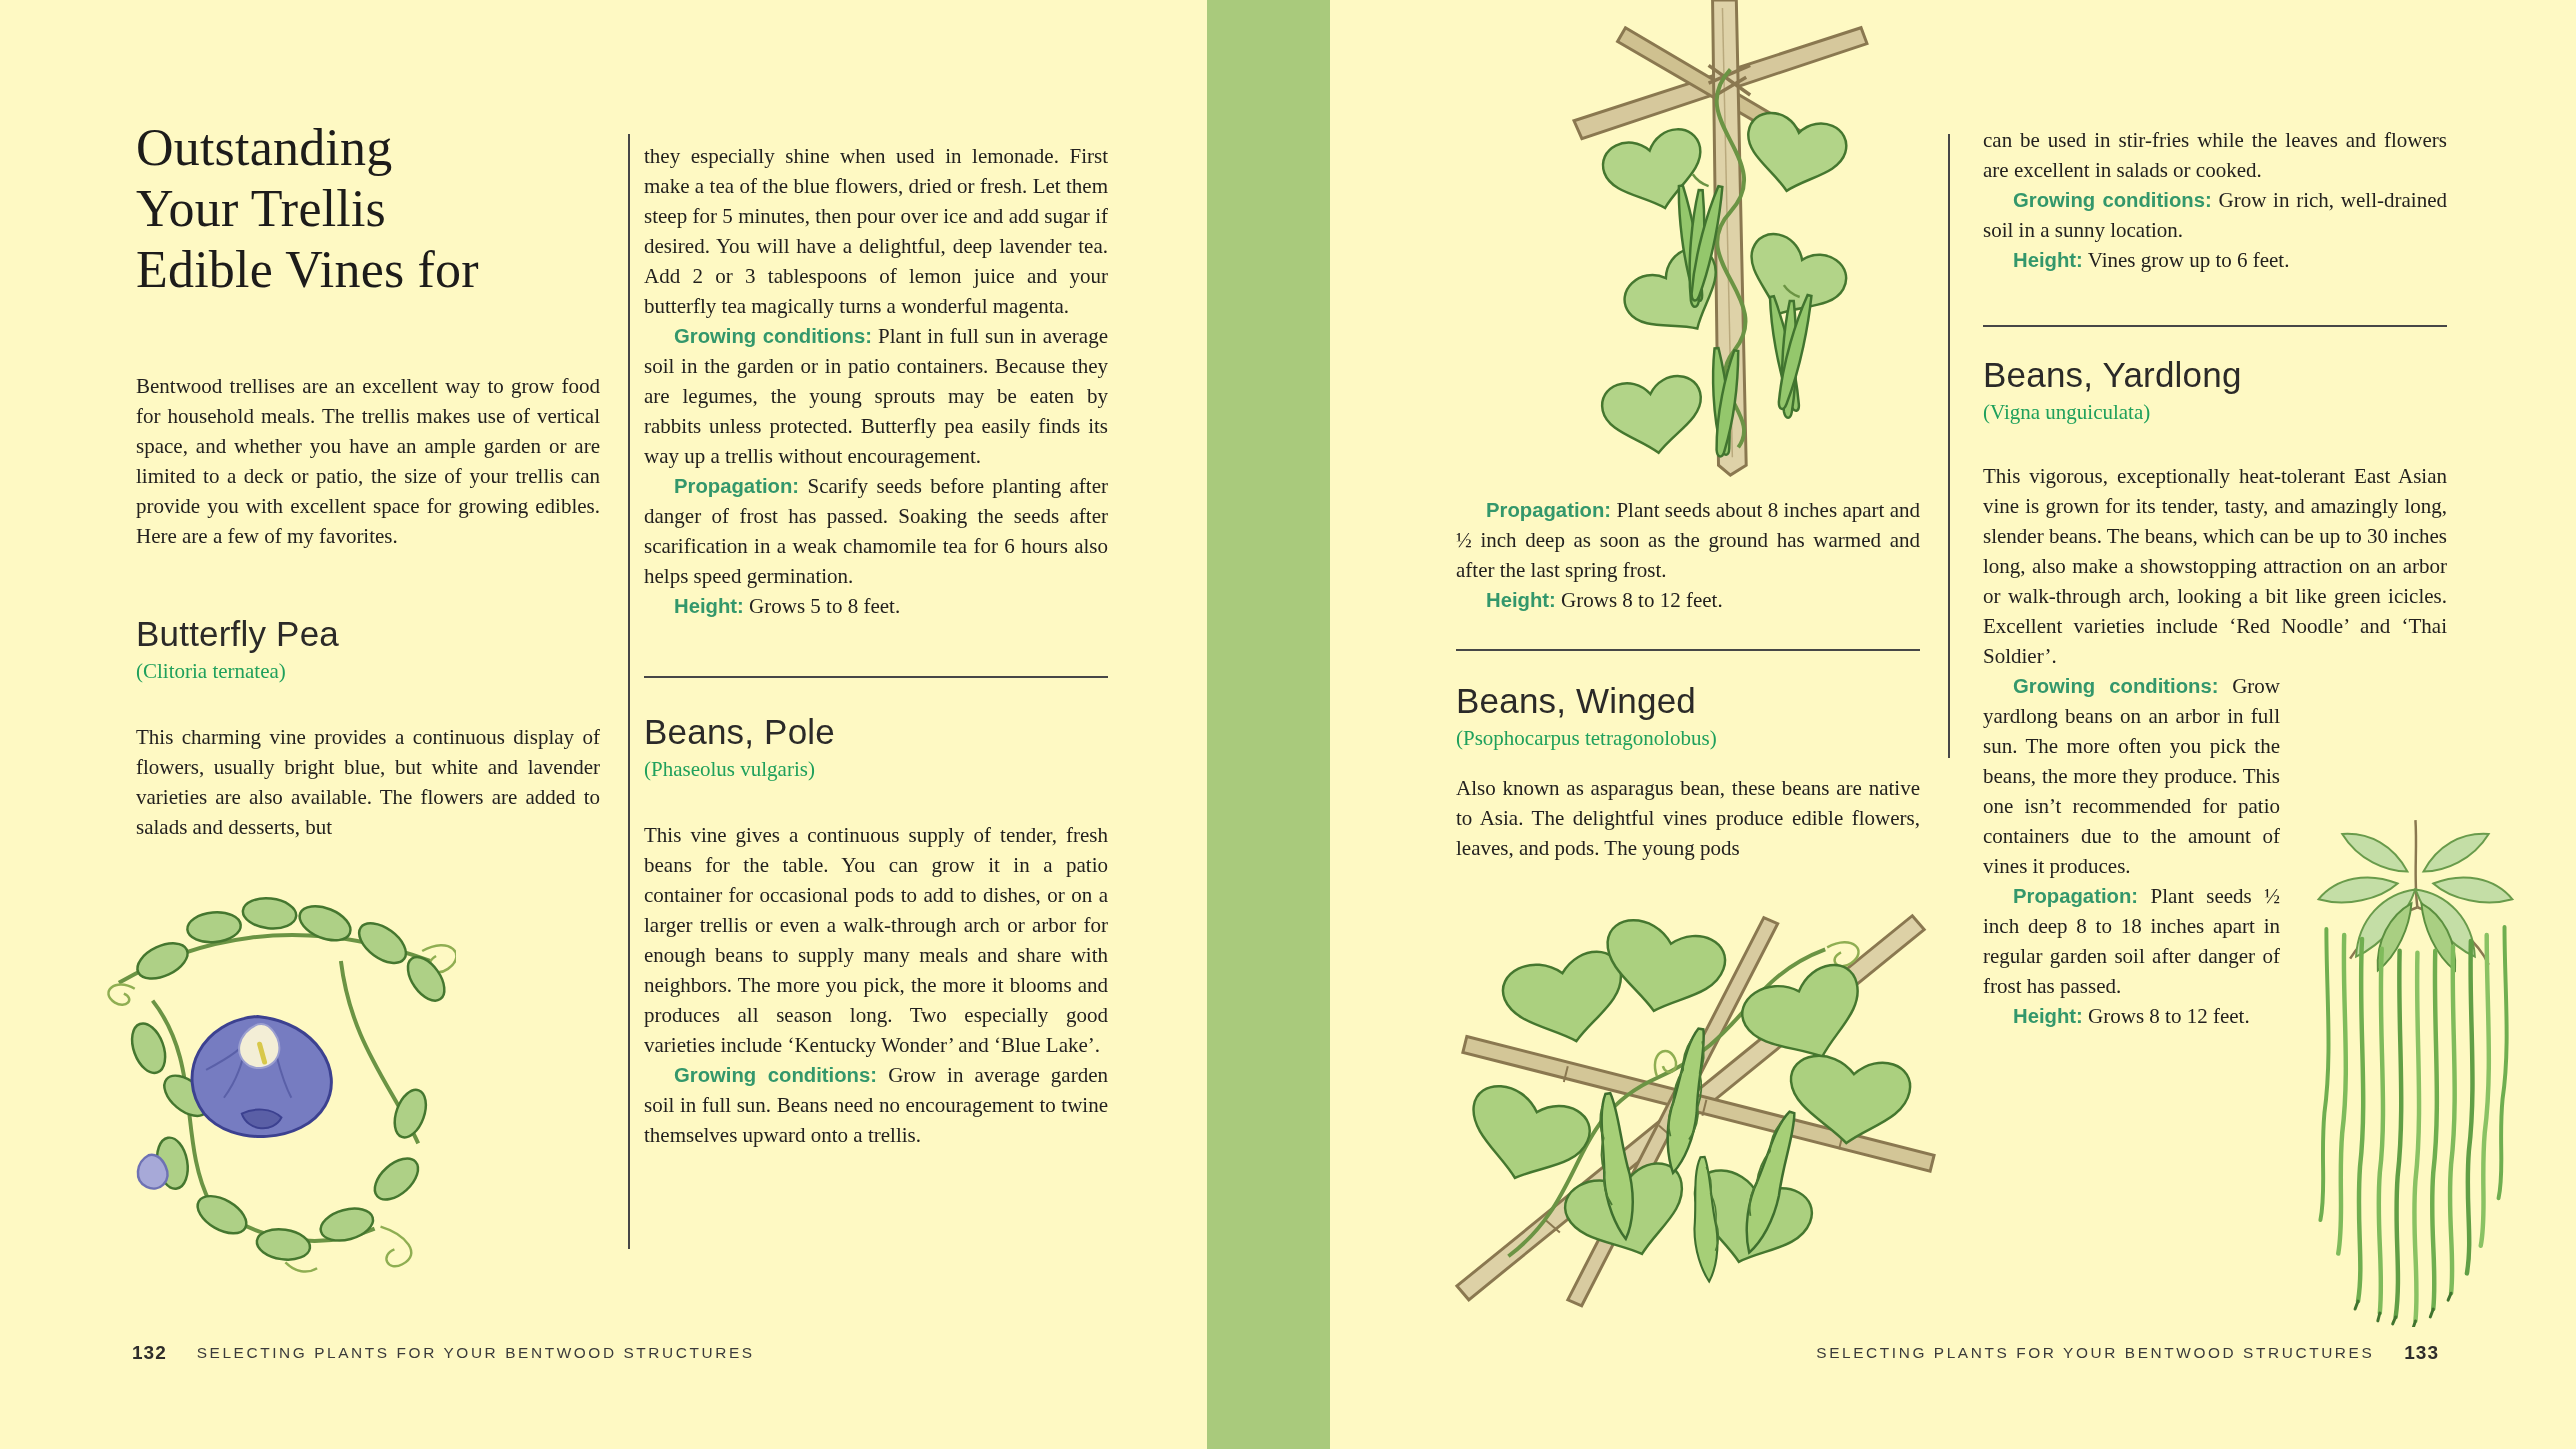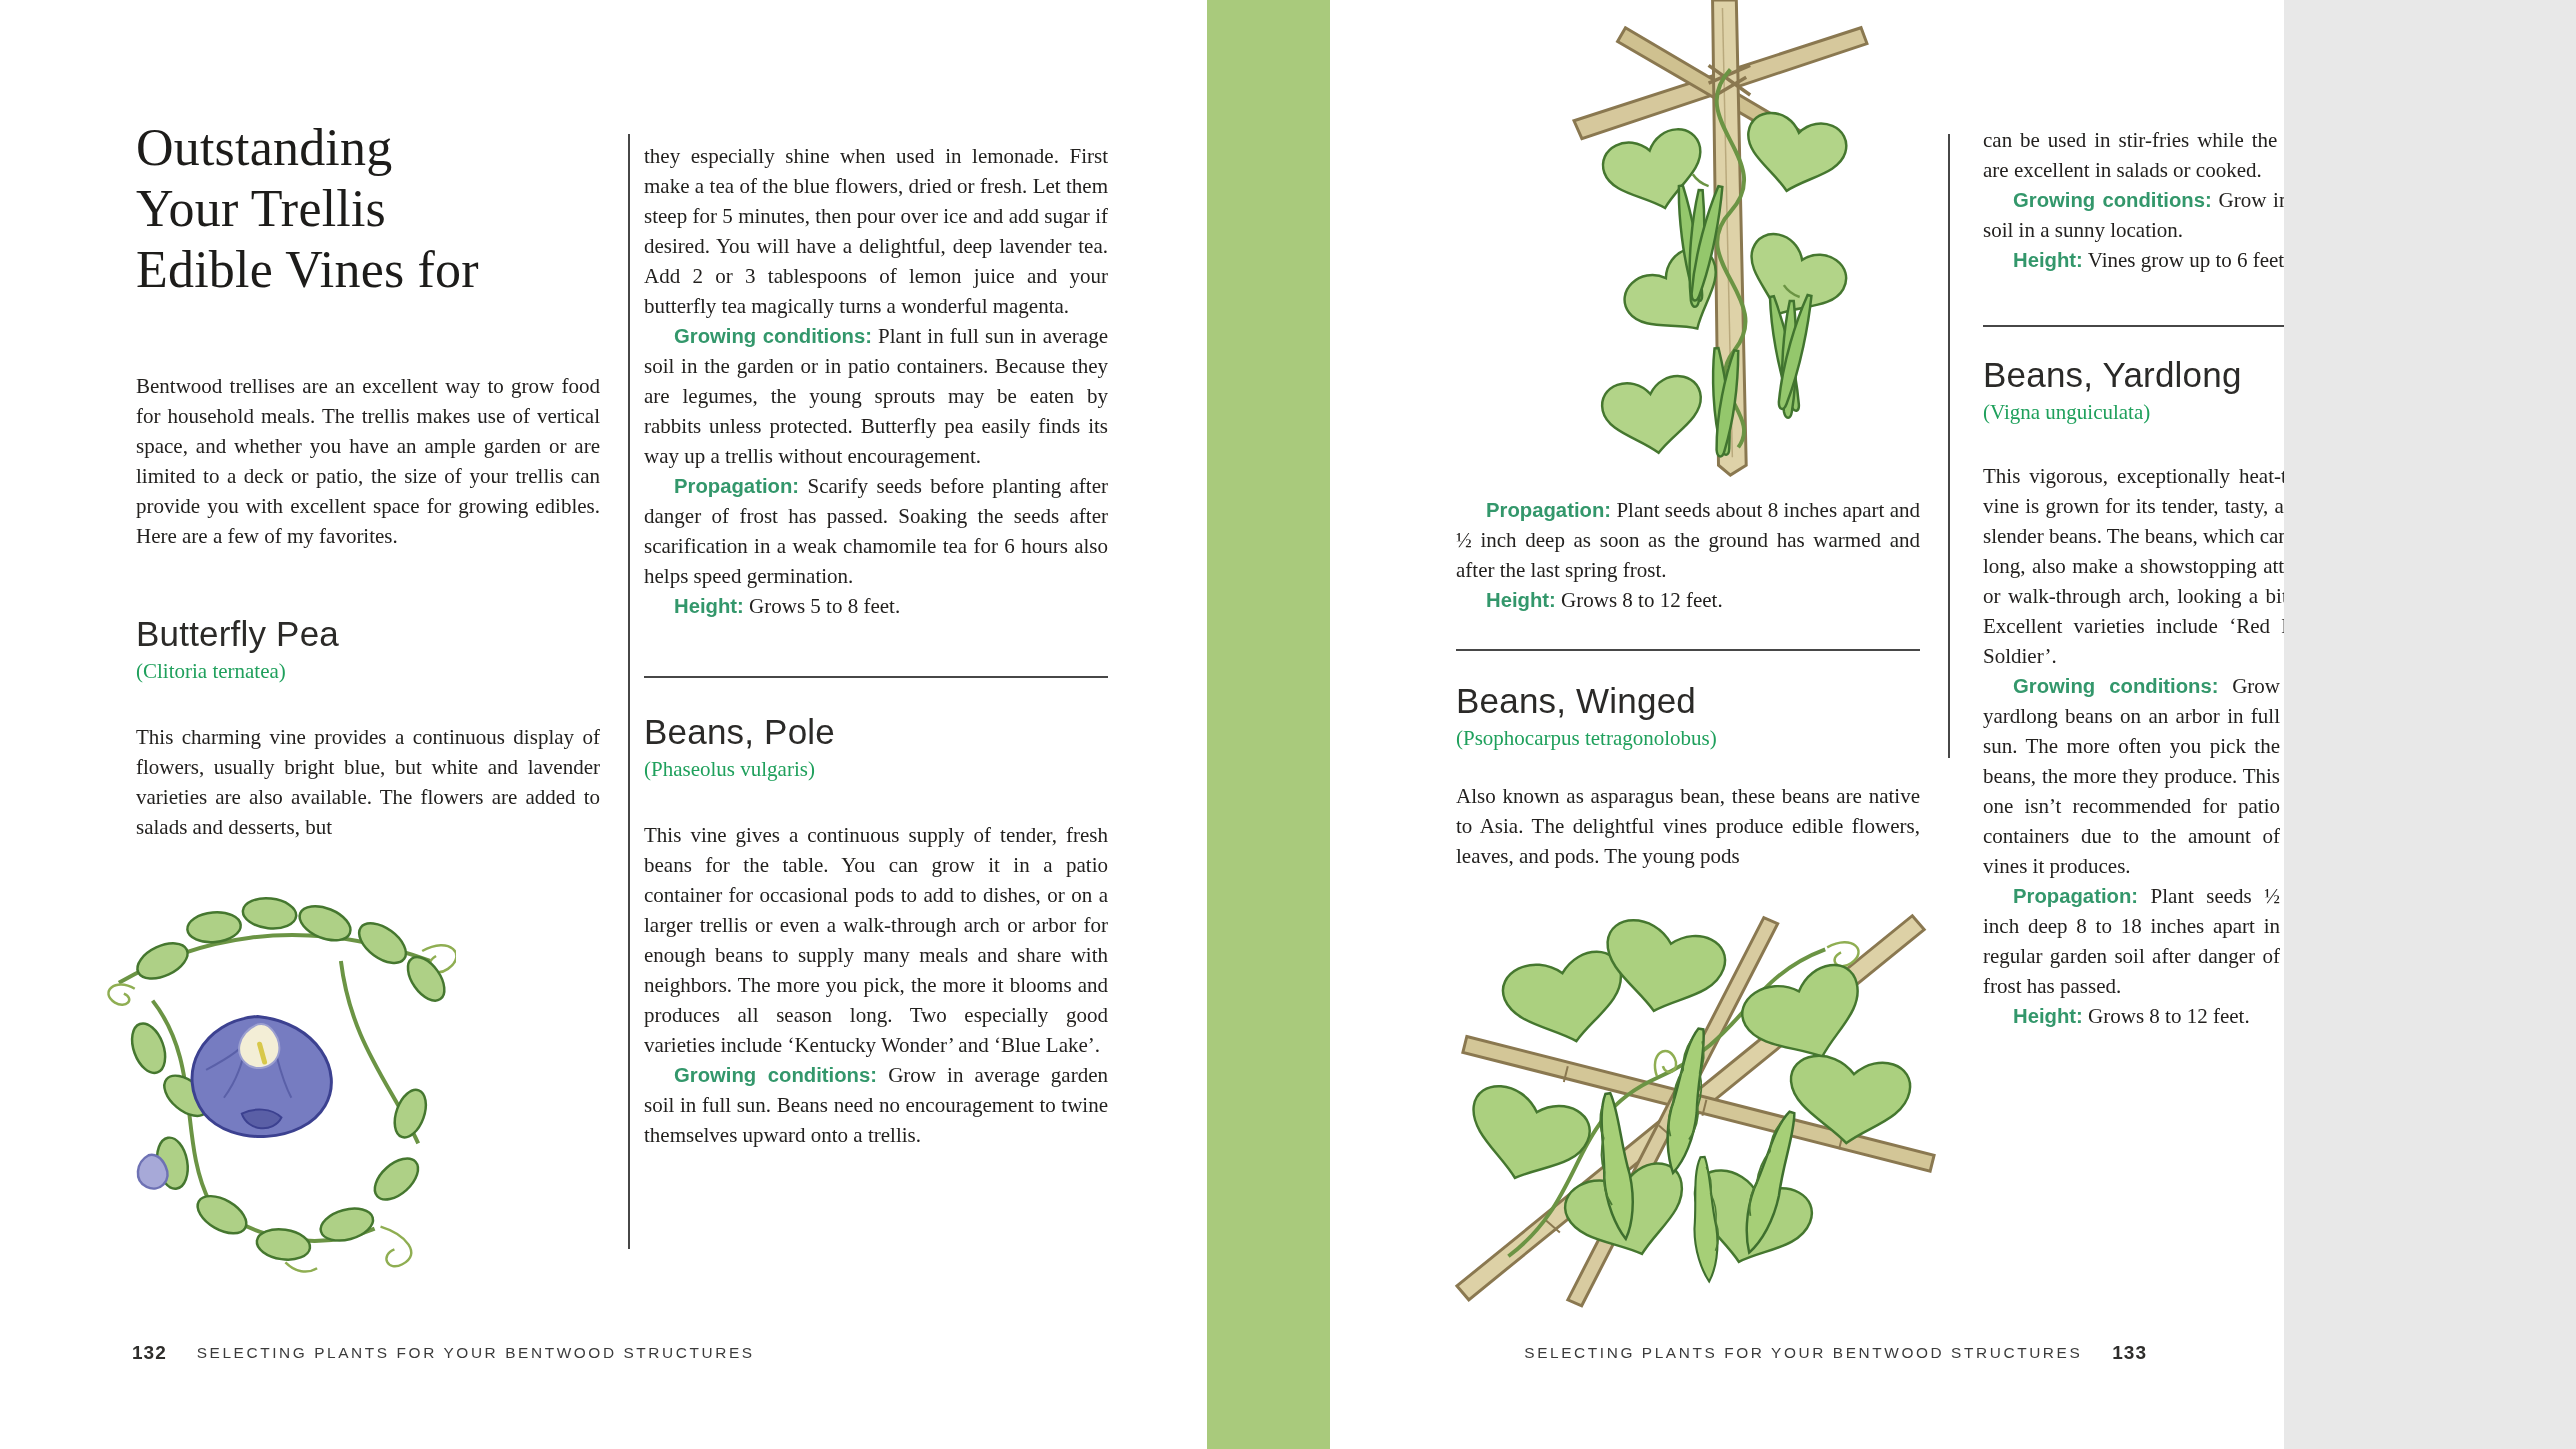--- a/index.html
+++ b/index.html
@@ -1,17 +1,17 @@
 <!DOCTYPE html>
 <html><head>
 <meta charset="utf-8">
 <style>
   html,body { margin:0; padding:0; background:#e8e8e8; }
   .spread {
-    position:relative; width:2284px; height:1449px; background:#ffffff;
+    position:relative; width:2576px; height:1449px; background:#fef9c3;
     font-family:"Liberation Serif", serif; color:#23211f; overflow:hidden;
   }
   .gutter-band { position:absolute; left:1207px; top:0; width:123px; height:1449px; background:#a9ca7c; }
 
   .col { position:absolute; }
   .col1 { left:136px; top:117px; width:464px; }
   .col2 { left:644px; top:141px; width:464px; }
   .col3 { left:1456px; top:495px; width:464px; }
   .col4 { left:1977px; top:125px; width:464px;margin-left:6px; }
 
@@ -53,21 +53,21 @@
   .runhead { font-size:15.4px; letter-spacing:2.6px; }
 
   .narrow { width:297px; }
 
   
   .col2 .sect-rule { margin-top:55px; }
   .col2 h2.plant-name { margin-top:34px; }
   .col2 .first-par { margin-top:36px; }
   .col3 .sect-rule { margin-top:34px; }
   .col3 h2.plant-name { margin-top:30px; }
-  .col3 .first-par { margin-top:28px; }
+  .col3 .first-par { margin-top:20px; }
   .col4 .sect-rule { margin-top:50px; }
   .col4 h2.plant-name { margin-top:28px; }
   .col4 .first-par { margin-top:34px; }
   .col1 h2.plant-name { margin-top:63px; }
   .col1 .first-par { margin-top:36px; }
 </style>
 </head>
 <body>
 
 <div class="spread">

